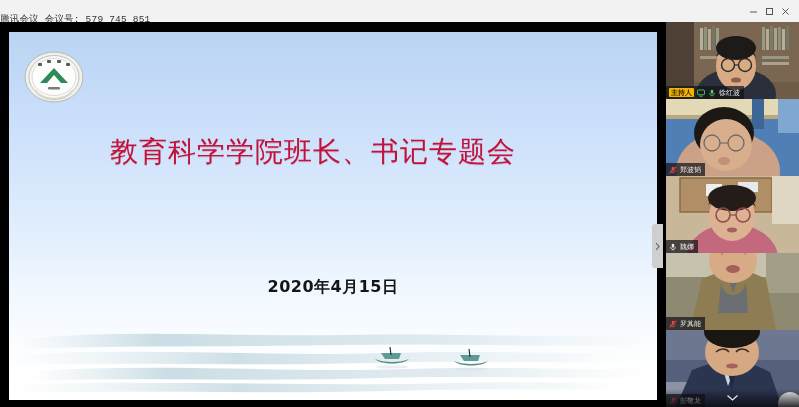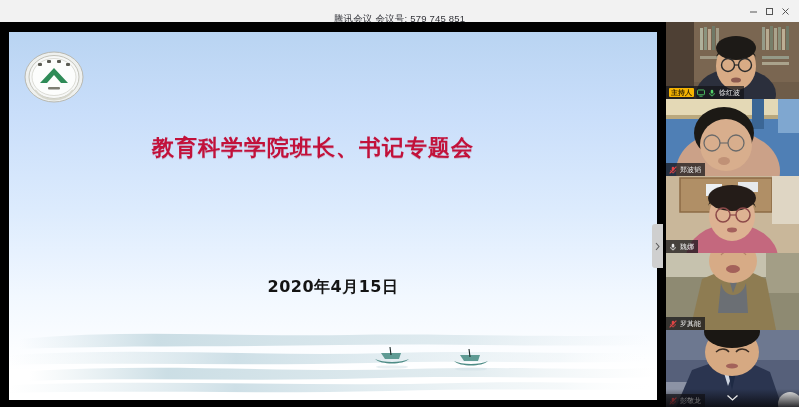--- a/index.html
+++ b/index.html
@@ -8,21 +8,21 @@
     background: #000;
     font-family: "Liberation Sans", "DejaVu Sans", sans-serif;
     overflow: hidden;
   }
   #app { position: relative; width: 799px; height: 407px; background: #000; }
 
   
   .titlebar {
     position: absolute; left: 0; top: 0; width: 799px; height: 40px;
     background: #f2f2f2; border-bottom: 1px solid #d8d8d8;
-    display: flex; align-items: center; justify-content: center;
+    display: flex; align-items: center; justify-content: flex-start; font-family: Liberation Mono, monospace;
   }
   .titlebar-text {
     font-size: 9.5px; color: #33343a; letter-spacing: .2px; white-space: nowrap;
   }
   .win-ctrls {
     position: absolute; right: 0; top: 0; height: 22px;
     display: flex; align-items: center;
   }
   .win-btn {
     width: 16px; height: 22px; display: flex; align-items: center; justify-content: center;
@@ -40,21 +40,21 @@
     overflow: hidden;
   }
   
   .seal { position: absolute; left: 14px; top: 18px; width: 62px; height: 54px; }
   .seal svg { display: block; }
 
   
   .slide-title {
     position: absolute; left: 0; top: 104px; width: 608px; text-align: center;
     font-family: "DejaVu Sans", "Liberation Sans", sans-serif;
-    font-size: 22px; font-weight: 700; color: #c2113a;
+    font-size: 28px; font-weight: 400; color: #c2113a;
     letter-spacing: 1px; line-height: 1.12;
     text-shadow: 0 1px 0 rgba(150,0,40,.18);
   }
   .slide-date {
     position: absolute; left: 0; top: 245px; width: 648px; text-align: center;
     font-family: "DejaVu Sans", "Liberation Sans", sans-serif;
     font-size: 16px; font-weight: 600; color: #141414; letter-spacing: .5px;
   }
 
   

